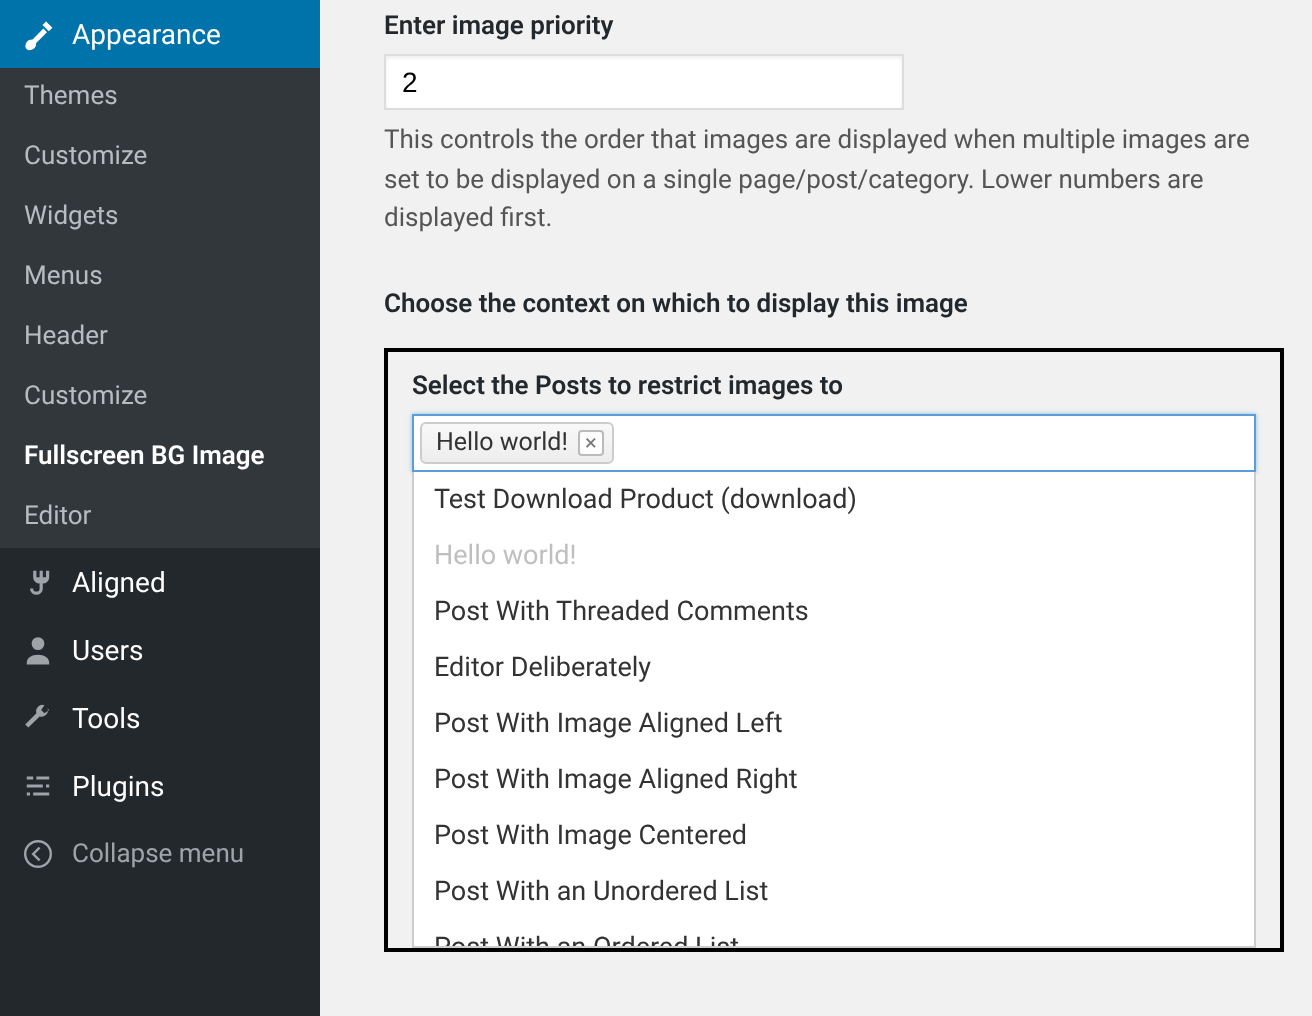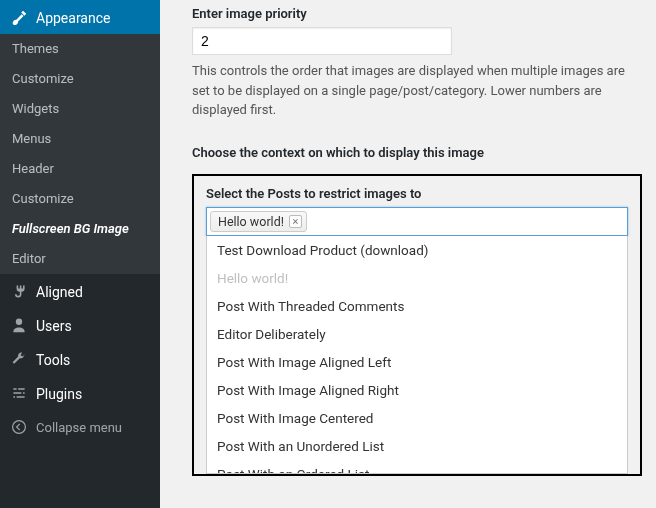--- a/index.html
+++ b/index.html
@@ -7,21 +7,21 @@
 .layout { display: flex; height: 100%; }
 
 .sidebar { width: 160px; background: #23282d; color: #eee; flex-shrink: 0; }
 .sidebar .sec-head { display: flex; align-items: flex-end; padding: 8px 10px; font-size: 14px; color: #fff; cursor: pointer; position: relative; }
 .sidebar .sec-head.current { background: #0073aa; color: #fff; }
 .sidebar .sec-head.current::after { content: ""; position: absolute; right: -8px; top: 50%; margin-top: -8px; border: 8px solid transparent; border-left-color: #0073aa; }
 .sidebar .sic { width: 18px; height: 18px; margin-right: 8px; display: inline-flex; align-items: center; justify-content: center; fill: rgba(240,245,250,0.6); color: rgba(240,245,250,0.6); }
 .sidebar .sec-head.current .sic { fill: #fff; color: #fff; }
 .sidebar .sub { background: #32373c; }
 .sidebar .sub a { display: block; padding: 6px 12px; color: rgba(240,245,250,0.7); text-decoration: none; font-size: 13px; line-height: 18px; }
-.sidebar .sub a.active { color: #fff; font-weight: 600; font-style: italic; }
+.sidebar .sub a.active { color: #fff; font-weight: 600; }
 .sidebar .collapse { display: flex; align-items: center; padding: 8px 10px; color: rgba(240,245,250,0.6); font-size: 13px; cursor: pointer; }
 
 .main { flex: 1; padding: 0 14px 14px 32px; overflow: hidden; }
 .field-label { font-weight: 600; color: #23282d; margin: 6px 0 6px; font-size: 13px; }
 .txt-in { width: 260px; border: 1px solid #ddd; background: #fff; padding: 5px 8px; font-size: 14px; box-shadow: inset 0 1px 2px rgba(0,0,0,0.07); }
 .desc { color: #555; margin-top: 6px; line-height: 1.5; font-size: 13px; }
 
 .sel-wrap { position: relative; display: inline-block; margin-top: 4px; }
 .sel-wrap select { appearance: none; -webkit-appearance: none; background: linear-gradient(#fefefe,#f4f4f4); border: 1px solid #ccc; padding: 4px 26px 4px 8px; font-size: 13px; border-radius: 2px; }
 .sel-caret { position: absolute; right: 6px; top: 50%; transform: translateY(-50%); pointer-events: none; font-size: 10px; color: #333; }

